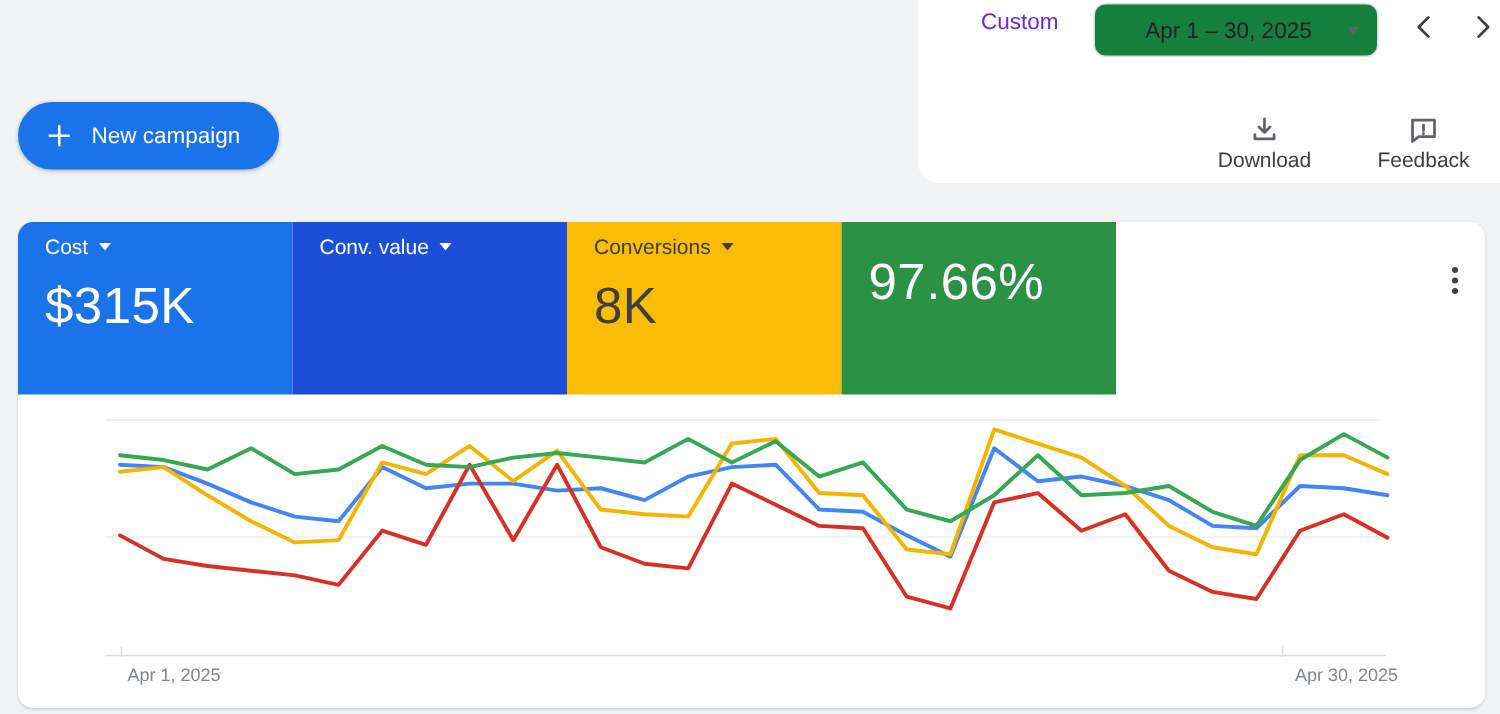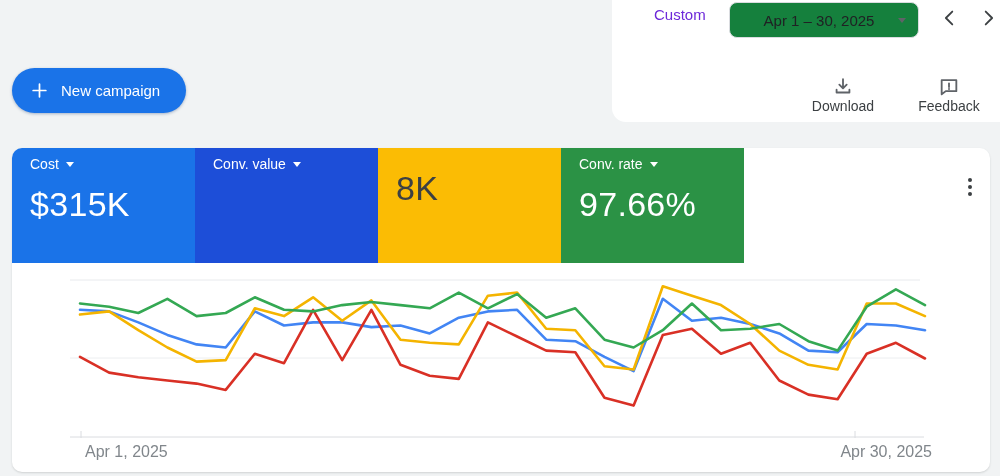--- a/index.html
+++ b/index.html
@@ -49,21 +49,21 @@
   .sc-1 { left:183px; background:#1d4ed8; }
   .sc-2 { left:366px; background:#fbbc04; color:#3c4043; }
   .sc-3 { left:549px; background:#2b9245; }
 
   .kebab { position:absolute; left:945px; top:24px; width:26px; height:30px; border:none;
            background:none; cursor:pointer; display:flex; flex-direction:column;
            align-items:center; justify-content:center; gap:3px; }
   .kebab i { width:4px; height:4px; border-radius:50%; background:#3c4043; }
 
   .chart-svg { position:absolute; left:0; top:0; width:978px; height:324px; }
-  .axis-label { position:absolute; font-size:16px; color:#80868b; top:295px; }
+  .axis-label { position:absolute; font-size:12px; color:#80868b; top:295px; }
   .axis-start { left:73px; } .axis-end { right:58px; }
 </style>
 </head>
 <body>
 
 <div id="page">
 
   <div class="header-panel"></div>
 
   <span class="custom-label">Custom</span>
@@ -119,28 +119,28 @@
     </div>
 
     <div class="scorecard sc-1">
       <div class="label-row">
         <span>Conv. value</span>
         <span class="caret"></span>
       </div>
     </div>
 
     <div class="scorecard sc-2">
+      <div class="label-row">
+        <span>Conversions</span>
+        <span class="caret"></span>
+      </div>
       <div class="metric-value">8K</div>
     </div>
 
     <div class="scorecard sc-3">
-      <div class="label-row">
-        <span>Conv. rate</span>
-        <span class="caret"></span>
-      </div>
       <div class="metric-value">97.66%</div>
     </div>
 
     <button class="kebab">
       <i></i>
       <i></i>
       <i></i>
     </button>
 
     <svg class="chart-svg" viewBox="0 0 978 324">

